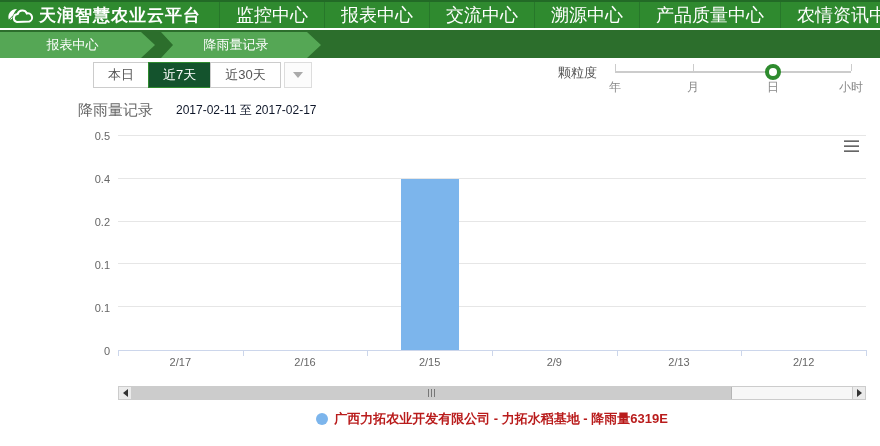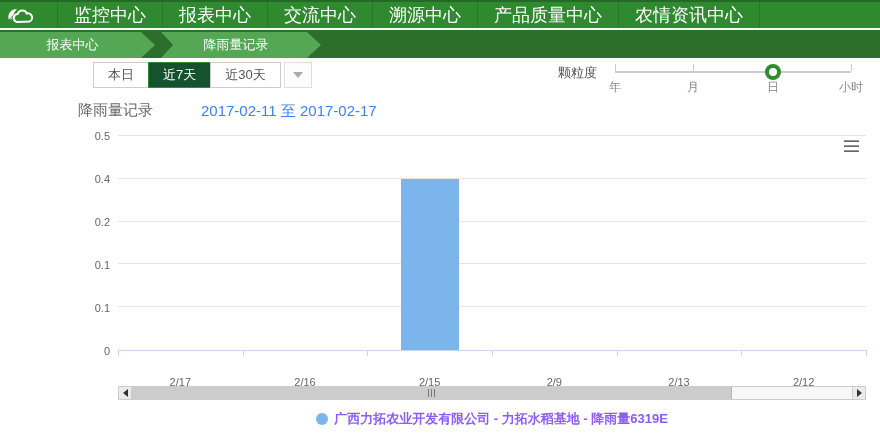--- a/index.html
+++ b/index.html
@@ -44,31 +44,31 @@
   .slider { position:absolute; left:615px; top:62px; width:236px; height:26px; }
   .slider-track { position:absolute; left:0; right:0; top:9px; height:2px; background:#ccc; cursor:pointer; }
   .slider-tick { position:absolute; top:2px; width:1px; height:7px; background:#ccc; }
   .slider-handle { position:absolute; top:2px; width:16px; height:16px; border-radius:50%;
     background:#fff; border:4px solid #2e8b2e; transform:translateX(-50%); cursor:pointer; }
   .slider-labels { position:absolute; left:0; right:0; top:15px; height:14px; }
   .slider-labels span { position:absolute; transform:translateX(-50%); font-size:12px; color:#888; top:2px; white-space:nowrap; }
 
   
   .chart-title { position:absolute; left:78px; top:101px; font-size:15px; color:#666; }
-  .chart-dates { position:absolute; left:201px; top:102px; font-size:15px; color:#3b82f6; }
+  .chart-dates { position:absolute; left:176px; top:102px; font-size:12px; color:#0f172a; }
 
   
   .plot { position:absolute; left:118px; top:136px; width:748px; height:215px;
     border-bottom:1px solid #ccd6eb; }
   .gridline { position:absolute; left:0; right:0; height:1px; background:#e6e6e6; }
   .bar { position:absolute; bottom:0; background:#7cb5ec; cursor:pointer; }
   .ylabels { position:absolute; left:60px; top:136px; width:50px; height:215px; }
   .ylabel { position:absolute; right:0; transform:translateY(-50%); font-size:11px; color:#666; }
   .xtick { position:absolute; top:100%; width:1px; height:6px; background:#ccd6eb; }
-  .xlabels { position:absolute; left:118px; top:376px; width:748px; height:16px; }
+  .xlabels { position:absolute; left:118px; top:356px; width:748px; height:16px; }
   .xlabel { position:absolute; transform:translateX(-50%); font-size:11px; color:#666; white-space:nowrap; }
 
   
   .hamburger { position:absolute; left:843px; top:139px; width:17px; height:14px;
     display:flex; flex-direction:column; justify-content:space-between; cursor:pointer; padding:1px; }
   .hamburger i { display:block; height:2px; background:#666; border-top:1px solid #999; }
 
   
   .scrollbar { position:absolute; left:118px; top:386px; width:748px; height:14px;
     background:#f7f7f7; border:1px solid #ccc; display:flex; }
@@ -81,34 +81,35 @@
     border-left:5px solid #333; }
   .sb-thumb { width:600px; height:100%; background:#ccc; border-right:1px solid #b5b5b5;
     display:flex; align-items:center; justify-content:center; cursor:grab; flex:none; }
   .sb-grip { display:flex; }
   .sb-grip i { display:block; width:1px; height:8px; background:#777; margin:0 1px; }
 
   
   .legend { position:absolute; left:118px; top:410px; width:748px; text-align:center; }
   .legend-item { display:inline-flex; align-items:center; cursor:pointer; }
   .legend-dot { width:12px; height:12px; border-radius:50%; background:#7cb5ec; margin-right:6px; flex:none; }
-  .legend-text { font-size:13px; font-weight:bold; color:#8b5cf6; white-space:nowrap; }
+  .legend-text { font-size:13px; font-weight:bold; color:#b91c1c; white-space:nowrap; }
 </style>
 </head>
 <body>
 
 <div class="stage">
 
   <div class="navbar">
     <div class="brand">
       <svg width="28" height="18" viewBox="0 0 28 18">
         <path d="M3 14 C1 9 4 3 11 3 C8 6 7 9 6 13 Z" fill="#fff"></path>
         <path d="M3 14 C6 10 9 8 12 7" stroke="#2f8a2f" stroke-width="1" fill="none"></path>
         <path d="M11 16 a4 4 0 0 1 .6-7.9 a5 5 0 0 1 9.3-.6 a4.2 4.2 0 0 1 2.5 8 Z" fill="none" stroke="#fff" stroke-width="2"></path>
       </svg>
+      <span class="brand-name">天润智慧农业云平台</span>
     </div>
     <div class="nav-menu">
       <div class="nav-item">监控中心</div>
       <div class="nav-item">报表中心</div>
       <div class="nav-item">交流中心</div>
       <div class="nav-item">溯源中心</div>
       <div class="nav-item">产品质量中心</div>
       <div class="nav-item">农情资讯中心</div>
     </div>
 

